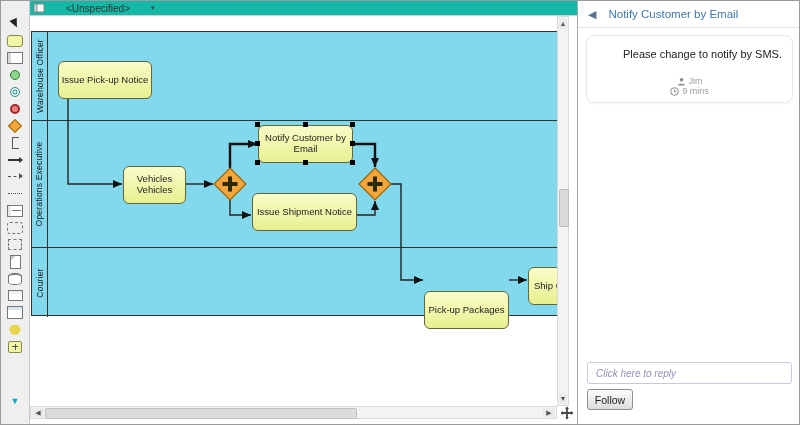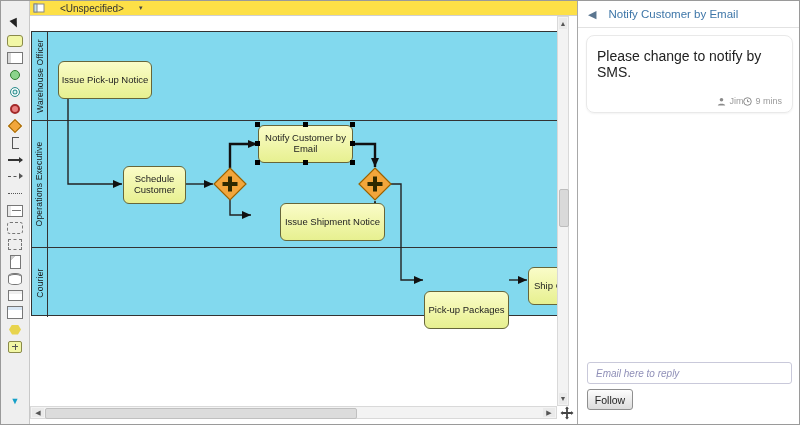--- a/index.html
+++ b/index.html
@@ -26,21 +26,21 @@
   .i-lane{width:14px;height:10px;border:1px solid #777;background:linear-gradient(#777,#777) left 4px top 50%/9px 1px no-repeat,#fff;box-shadow:inset 3px 0 0 #e8e8e8;}
   .i-group{width:14px;height:10px;border:1px dashed #777;border-radius:3px;}
   .i-dataobj{width:9px;height:12px;border:1px solid #777;background:linear-gradient(135deg,#ccc 3px,#fff 3px);}
   .i-datastore{width:12px;height:10px;border:1px solid #777;border-radius:6px/3px;background:#fff;box-shadow:inset 0 2px 0 -1px #777;}
   .i-message{width:13px;height:9px;border:1px solid #777;background:#fff;box-shadow:inset 0 3px 0 #EFEFEF;}
   .i-choreo{width:14px;height:11px;border:1px solid #777;background:#fff;box-shadow:inset 0 3px 0 #D8E6F4;}
   .i-convo{width:12px;height:10px;background:#E8D44D;clip-path:polygon(25% 0,75% 0,100% 50%,75% 100%,25% 100%,0 50%);}
   .i-subproc{width:12px;height:10px;border:1px solid #8a8a4a;border-radius:2px;background:linear-gradient(#555,#555) center/6px 1px no-repeat,linear-gradient(#555,#555) center/1px 6px no-repeat,#F2F7A5;}
 
   
-  .ed-header{position:absolute;left:29px;top:0;width:547px;height:15px;background:#fde047;border-bottom:1px solid #D0D0D0;display:flex;align-items:center;gap:15px;padding-left:3px;box-sizing:border-box;}
+  .ed-header{position:absolute;left:29px;top:0;width:547px;height:15px;background:#14b8a6;border-bottom:1px solid #D0D0D0;display:flex;align-items:center;gap:21px;padding-left:3px;box-sizing:border-box;}
   .ed-hlabel{font-size:10px;color:#333;cursor:pointer;}
   .ed-harrow{font-size:7px;color:#444;cursor:pointer;}
 
   
   .viewport{position:absolute;left:29px;top:15px;width:527px;height:390px;background:#fff;overflow:hidden;}
   .pool{position:absolute;left:1px;top:15px;width:526px;height:285px;background:#82D9EE;border-top:1px solid #333;border-bottom:1px solid #333;border-left:1px solid #333;box-sizing:border-box;z-index:1;}
   .lane{display:flex;box-sizing:border-box;}
   .lane+.lane{border-top:1px solid #333;}
   .lane-label{width:16px;border-right:1px solid #333;display:flex;align-items:center;justify-content:center;box-sizing:border-box;cursor:pointer;}
   .lane-label span{transform:rotate(-90deg);white-space:nowrap;font-size:8.5px;color:#1a1a1a;letter-spacing:.2px;}
@@ -56,22 +56,22 @@
   .hbtn{position:absolute;top:1px;width:12px;height:9px;display:flex;align-items:center;justify-content:center;font-size:7px;color:#555;background:#EAEAEA;cursor:pointer;}
   .hthumb{position:absolute;left:14px;top:1px;width:310px;height:9px;background:#DCDCDC;border:1px solid #C0C0C0;border-radius:2px;cursor:pointer;}
   .corner{position:absolute;left:558px;top:404px;width:16px;height:16px;display:flex;align-items:center;justify-content:center;cursor:pointer;}
 
   
   .panel{position:absolute;left:576px;top:0;width:224px;height:423px;background:#fff;border-left:1px solid #A8A8A8;box-sizing:border-box;}
   .p-header{height:26px;display:flex;align-items:center;padding:0 10px;border-bottom:1px solid #E2E2E2;}
   .p-back{color:#5B7690;font-size:11px;cursor:pointer;}
   .p-title{color:#3E76A8;font-size:11.5px;margin-left:12px;}
   .p-card{margin:7px 8px;border:1px solid #E9E9E9;border-radius:8px;padding:8px 10px 6px;box-shadow:0 1px 2px rgba(0,0,0,.05);}
-  .p-text{font-size:14px;color:#222;text-align:left;margin:4px 0 16px;}
-  .p-meta{display:flex;justify-content:flex-end;align-items:center;color:#9A9A9A;font-size:9px;}
+  .p-text{font-size:11px;color:#222;text-align:right;margin:4px 0 16px;}
+  .p-meta{display:flex;justify-content:flex-end;align-items:center;color:#9A9A9A;font-size:9px;flex-direction:column;}
   .mi{display:flex;align-items:center;gap:3px;}
   .p-reply{position:absolute;left:9px;right:9px;bottom:40px;height:22px;border:1px solid #C9C9DA;border-radius:3px;display:flex;align-items:center;padding:0 8px;box-sizing:border-box;cursor:text;background:#fff;}
   .p-reply span{font-size:10px;font-style:italic;color:#9090B8;}
   .p-follow{position:absolute;left:9px;bottom:14px;width:46px;height:21px;background:linear-gradient(#FDFDFD,#DCDCDC);border:1px solid #8F8F8F;border-radius:3px;display:flex;align-items:center;justify-content:center;font-size:10.5px;color:#222;box-sizing:border-box;cursor:pointer;}
 </style>
 </head>
 <body>
 
 <div class="app">
 
@@ -187,23 +187,23 @@
         <polygon points="200,152 216,168 200,184 184,168" fill="#F2A63B" stroke="#9A6200" stroke-width="1.2"></polygon>
         <path d="M192.5,168 H207.5 M200,160.5 V175.5" stroke="#2E2A00" stroke-width="4"></path>
       </g>
       <g>
         <polygon points="345,152 361,168 345,184 329,168" fill="#F2A63B" stroke="#9A6200" stroke-width="1.2"></polygon>
         <path d="M337.5,168 H352.5 M345,160.5 V175.5" stroke="#2E2A00" stroke-width="4"></path>
       </g>
     </svg>
 
     <div class="node" style="left:28px;top:45px;width:94px;height:26px;">Issue Pick-up Notice</div>
-    <div class="node" style="left:93px;top:150px;width:63px;height:36px;">Schedule Customer</div>
+    <div class="node" style="left:93px;top:150px;width:63px;height:36px;">Vehicles Vehicles</div>
     <div class="node" style="left:228px;top:109px;width:95px;height:38px;">Notify Customer by Email</div>
-    <div class="node" style="left:222px;top:187px;width:105px;height:24px;margin-left:28px;">Issue Shipment Notice</div>
+    <div class="node" style="left:222px;top:177px;width:105px;height:24px;">Issue Shipment Notice</div>
     <div class="node" style="left:394px;top:251px;width:85px;height:26px;margin-top:24px;">Pick-up Packages</div>
     <div class="node" style="left:498px;top:251px;width:62px;height:26px;justify-content:flex-start;padding-left:5px;">Ship C</div>
 
     <div class="handle" style="left:225px;top:106px;"></div>
     <div class="handle" style="left:273px;top:106px;"></div>
     <div class="handle" style="left:320px;top:106px;"></div>
     <div class="handle" style="left:225px;top:125px;"></div>
     <div class="handle" style="left:320px;top:125px;"></div>
     <div class="handle" style="left:225px;top:144px;"></div>
     <div class="handle" style="left:273px;top:144px;"></div>
@@ -246,18 +246,18 @@
         <span class="mi">
           <svg width="9" height="9" viewBox="0 0 9 9">
               <circle cx="4.5" cy="4.5" r="3.8" fill="none" stroke="#8A8A8A" stroke-width="1"></circle>
               <path d="M4.5,2.5 V4.7 H6.3" fill="none" stroke="#8A8A8A" stroke-width="1"></path>
             </svg>
           <span>9 mins</span>
         </span>
       </div>
     </div>
     <div class="p-reply">
-      <span>Email here to reply</span>
+      <span>Click here to reply</span>
     </div>
     <div class="p-follow">Follow</div>
   </div>
 
 </div>
 
 </body></html>

